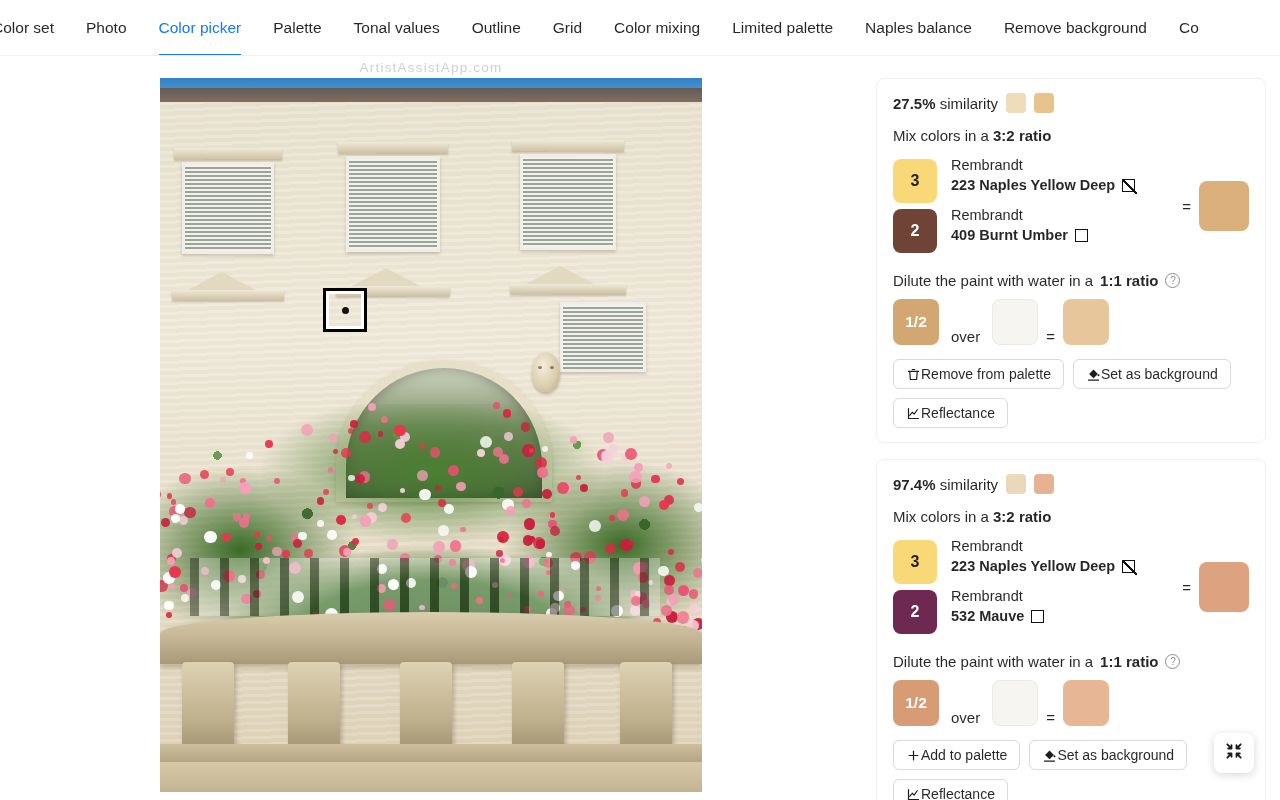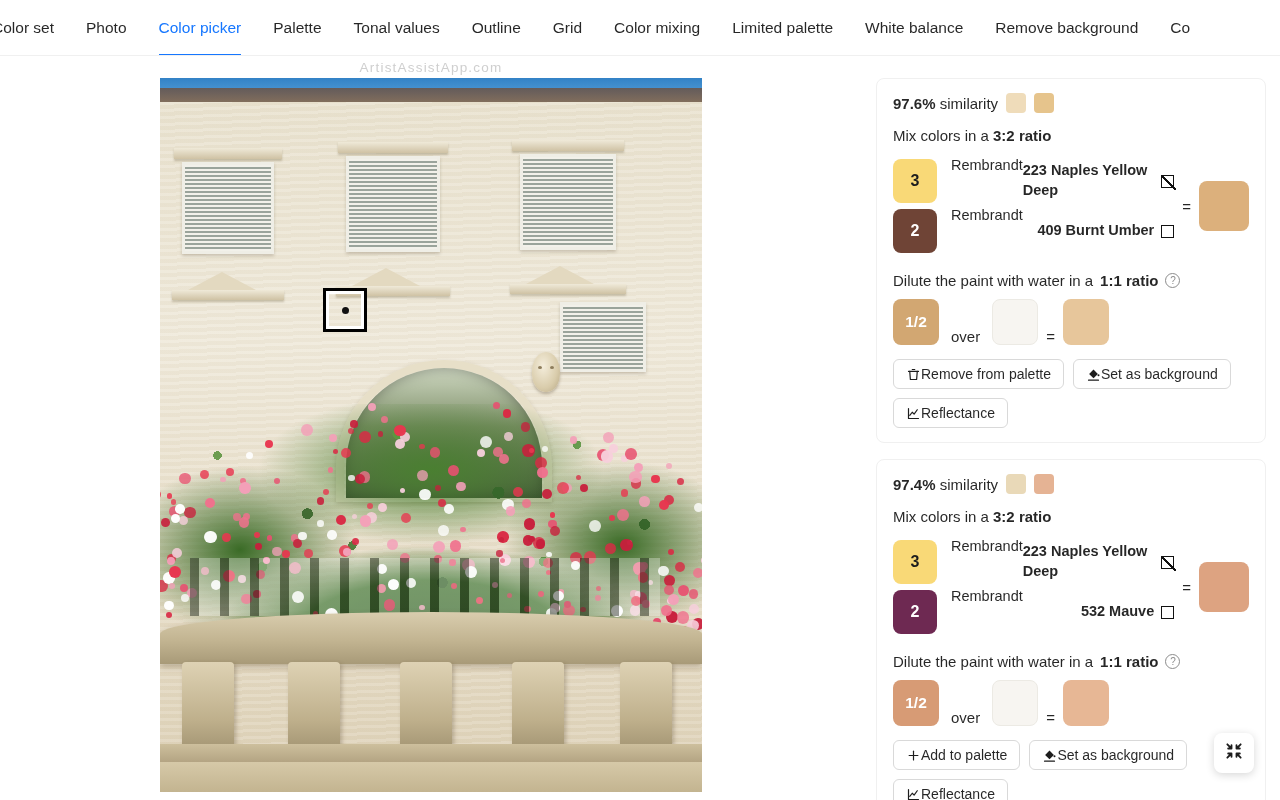--- a/index.html
+++ b/index.html
@@ -196,21 +196,21 @@
   .mixline b { font-weight: 700; }
 
   .paints { display: flex; align-items: center; gap: 0; }
   .parts { display: flex; flex-direction: column; gap: 6px; }
   .part {
     width: 44px; height: 44px; border-radius: 8px;
     display: flex; align-items: center; justify-content: center;
     font-size: 16px; font-weight: 700;
   }
   .names { flex: 1; padding-left: 14px; }
-  .name-block { height: 50px; display: flex; flex-direction: row; justify-content: space-between; }
+  .name-block { height: 50px; display: flex; flex-direction: column; justify-content: flex-start; }
   .brand { font-size: 14.5px; color: #000000d9; line-height: 1.35; }
   .pname {
     font-size: 14.5px; font-weight: 700; color: #000000d9; line-height: 1.35;
     display: flex; align-items: center; gap: 7px;
   }
   .eq { font-size: 15px; color: #000000d9; padding: 0 8px; }
   .result { width: 50px; height: 50px; border-radius: 8px; }
 
   .opa {
     width: 13px; height: 13px; border: 1.6px solid #111; display: inline-block;
@@ -268,21 +268,21 @@
   <div class="tabbar" id="tabbar">
       <div class="tab">Color set</div>
       <div class="tab">Photo</div>
       <div class="tab active">Color picker</div>
       <div class="tab">Palette</div>
       <div class="tab">Tonal values</div>
       <div class="tab">Outline</div>
       <div class="tab">Grid</div>
       <div class="tab">Color mixing</div>
       <div class="tab">Limited palette</div>
-      <div class="tab">White balance</div>
+      <div class="tab">Naples balance</div>
       <div class="tab">Remove background</div>
       <div class="tab">Co</div>
     </div>
 
   <div class="watermark">ArtistAssistApp.com</div>
 
   <div class="photo-pane">
     <div class="photo">
       <div class="sky"></div>
       <div class="roof"></div>
@@ -565,21 +565,21 @@
       <div class="picker">
         <div class="inner"></div>
           <div class="dot"></div>
       </div>
     </div>
   </div>
 
   <div class="side" id="side">
       <div class="card">
         <div class="sim-row">
-          <span class="sim-text"><b>97.6%</b> <span>similarity</span></span>
+          <span class="sim-text"><b>27.5%</b> <span>similarity</span></span>
           <span class="chip" style="background:#efdcba"></span>
           <span class="chip" style="background:#e6c48c"></span>
         </div>
         <div class="mixline"><span>Mix colors in a</span> <b>3:2 ratio</b></div>
         <div class="paints">
           <div class="parts">
             <div class="part" style="background:#f9d977;color:#1d1d1d">3</div>
             <div class="part" style="background:#6f4436;color:#ffffff">2</div>
           </div>
           <div class="names">

